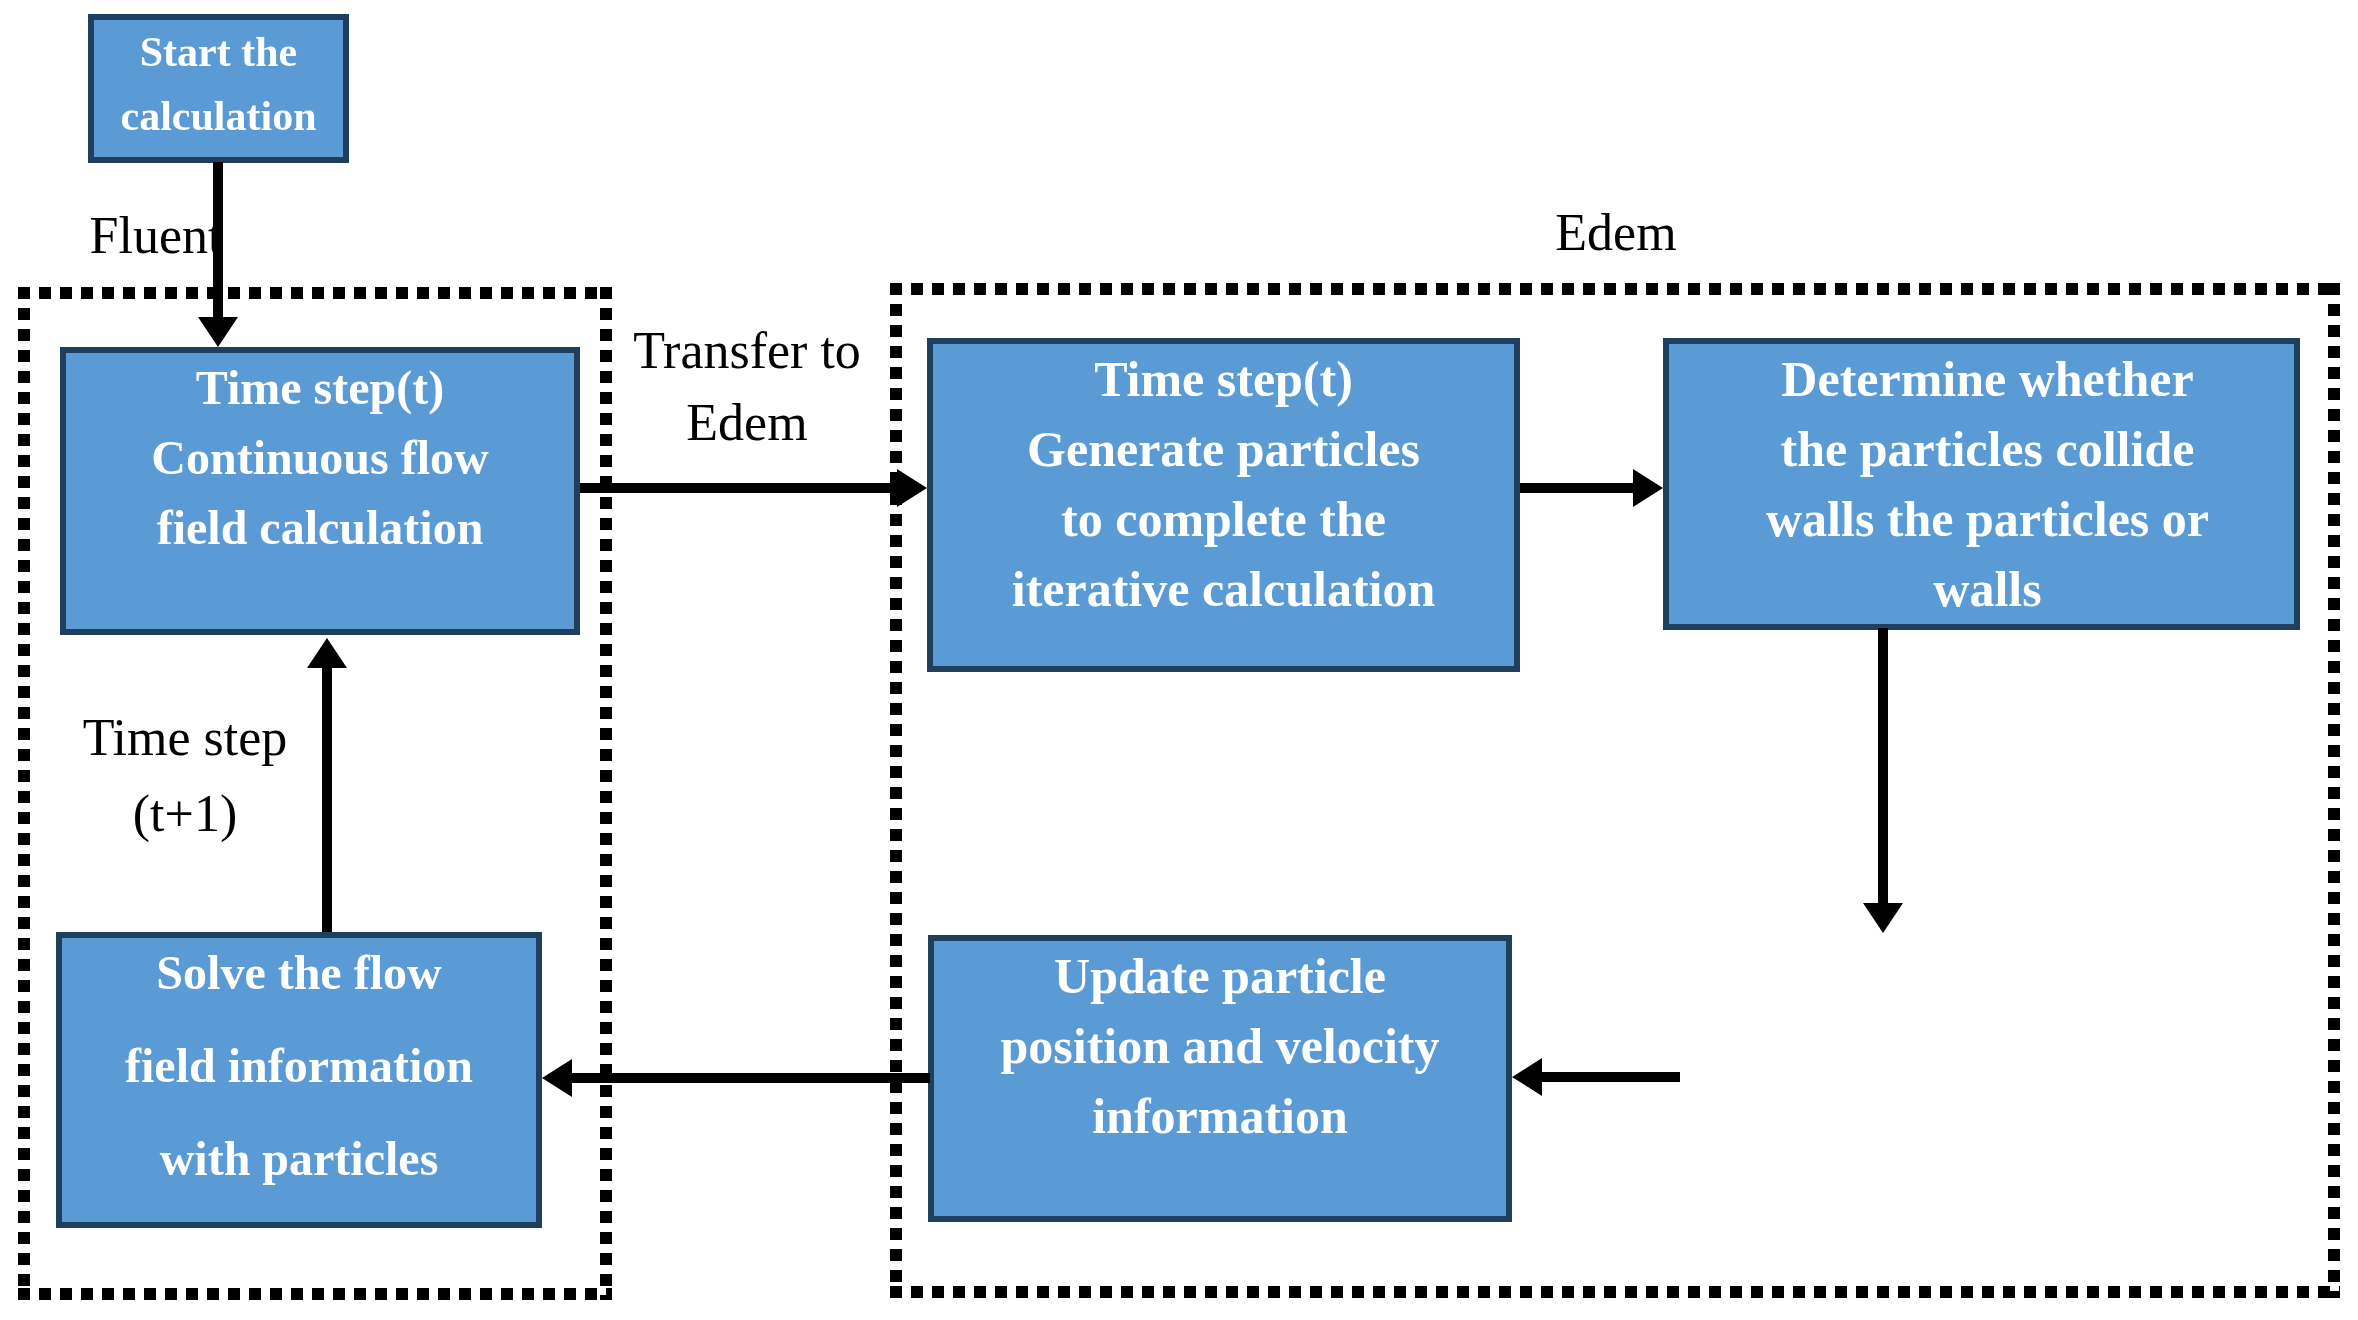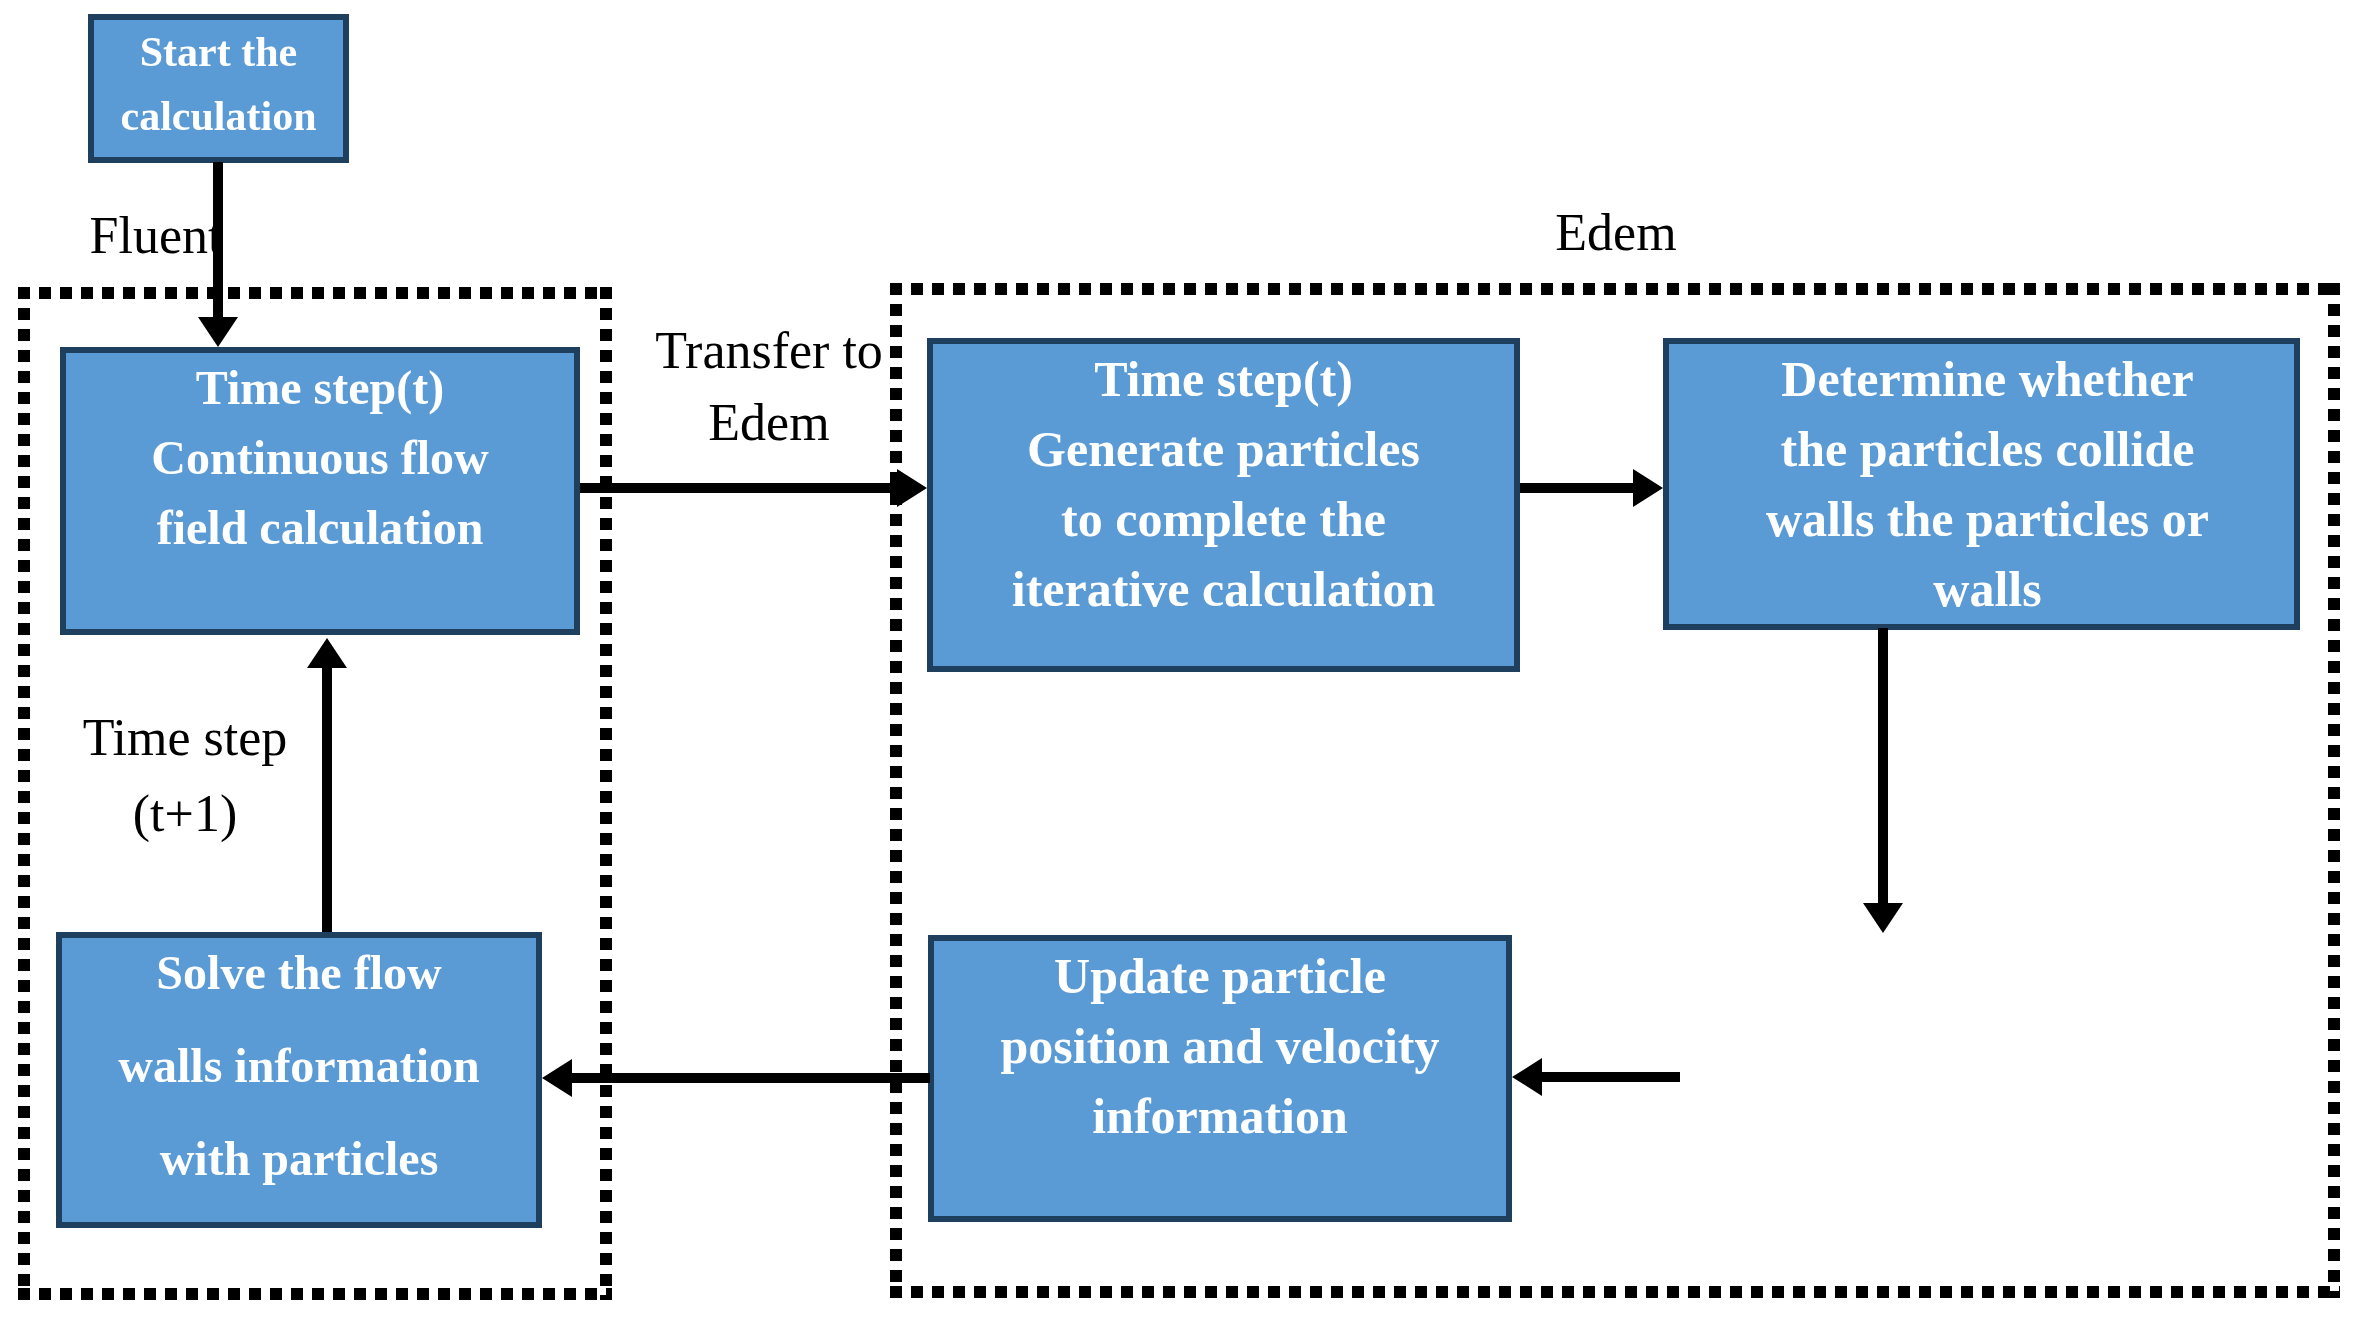--- a/index.html
+++ b/index.html
@@ -43,21 +43,21 @@
   #box-upd{left:928px;top:935px;width:584px;height:287px;}
   #box-calc{left:1680px;top:933px;width:622px;height:294px;}
   
   .lbl{
     position:absolute;color:var(--label-text);
     font-size:52px;line-height:72px;text-align:center;
   }
   .lbl .ln{display:block;white-space:nowrap;}
   #fluent-label{left:36px;top:200px;width:240px;}
   #edem-label{left:1496px;top:197px;width:240px;}
-  #transfer-label{left:614px;top:315px;width:310px;}
+  #transfer-label{left:592px;top:315px;width:310px;}
   #tstep-label{left:35px;top:700px;width:300px;line-height:76px;}
   #tstep-label .ln.bold-line{font-weight:normal;}
   
   .arrow{position:absolute;left:0;top:0;width:0;height:0;}
   .seg{position:absolute;background:var(--line);}
   .head{position:absolute;width:0;height:0;}
   
   #a1 .seg{left:213px;top:162px;width:10px;height:158px;}
   #a1 .head{left:198px;top:317px;border-left:20px solid transparent;border-right:20px solid transparent;border-top:30px solid var(--line);}
   
@@ -136,21 +136,21 @@
 
 
   <div class="box" id="box-upd">
     <span class="ln">Update particle</span>
     <span class="ln">position and velocity</span>
     <span class="ln">information</span>
   </div>
 
   <div class="box" id="box-solve">
     <span class="ln">Solve the flow</span>
-    <span class="ln">walls information</span>
+    <span class="ln">field information</span>
     <span class="ln">with particles</span>
   </div>
 
   <div class="arrow" id="a1">
     <div class="seg"></div>
     <div class="head"></div>
   </div>
   <div class="arrow" id="a2">
     <div class="seg"></div>
     <div class="head"></div>

